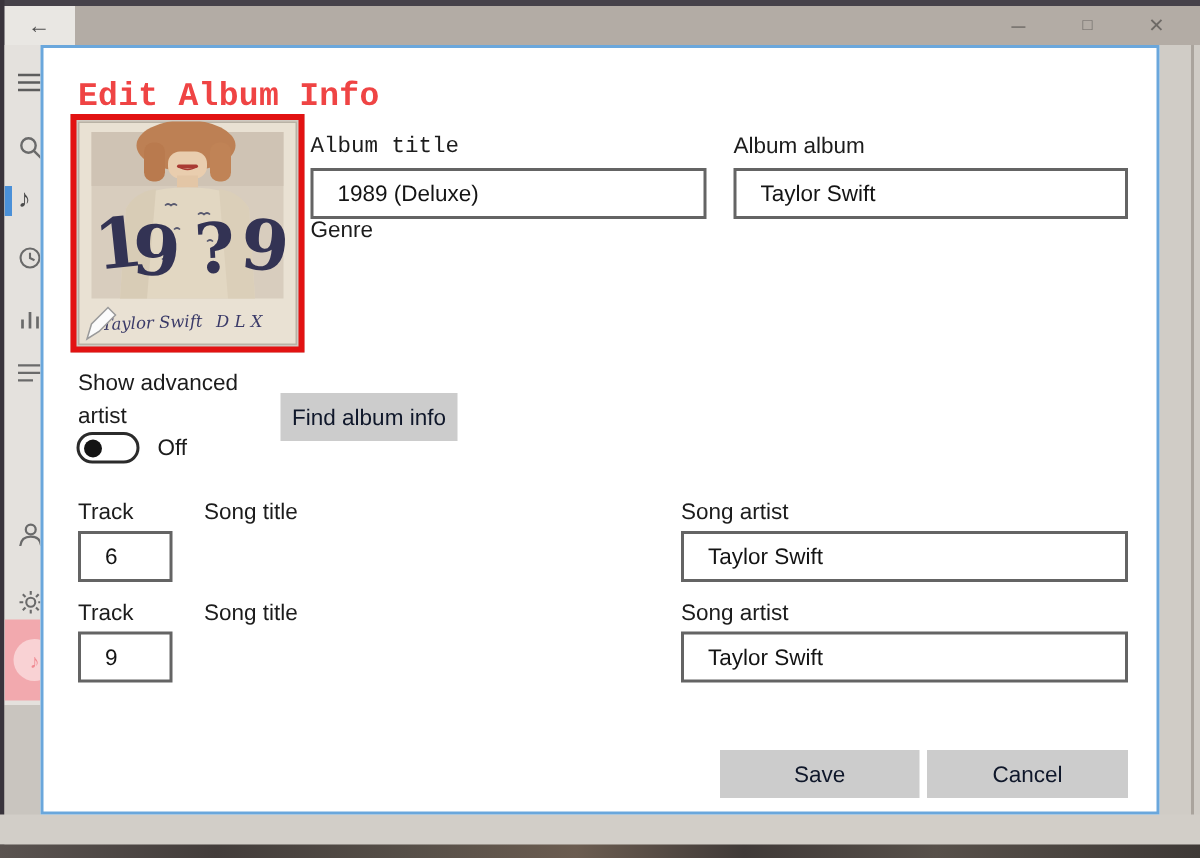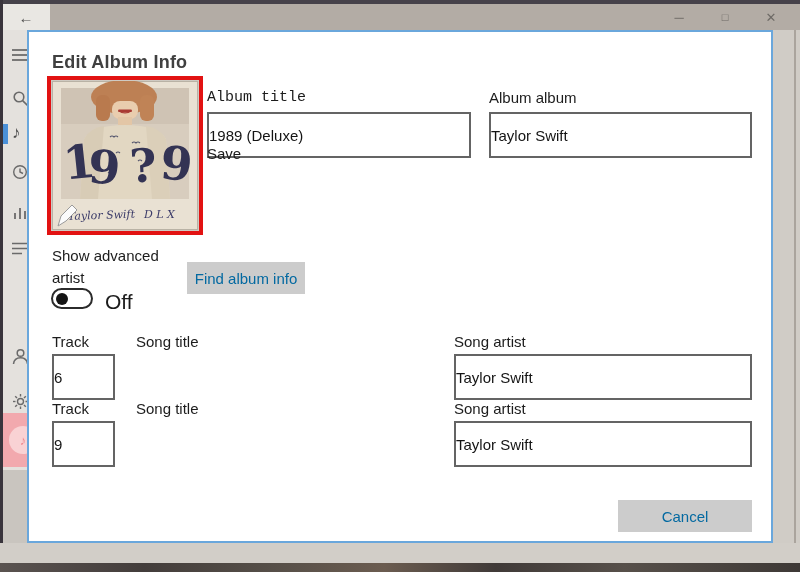--- a/index.html
+++ b/index.html
@@ -33,41 +33,41 @@
 
   
   .bottom-gray { position:absolute; left:0; top:543px; width:800px; height:20px; background:#d2cec8; }
   .bottom-dark { position:absolute; left:0; top:563px; width:800px; height:9px;
     background:linear-gradient(90deg,#5a5350 0%,#433d3b 18%,#564f48 34%,#6b5c50 48%,#403a38 62%,#57504a 78%,#3e3936 100%); }
   .right-line { position:absolute; left:794px; top:30px; width:2px; height:513px; background:#aaa49d; }
 
   
   .dialog { position:absolute; left:27px; top:30px; width:746px; height:513px; background:#ffffff;
             border:2px solid #6aa7dc; }
-  .dlg-title { position:absolute; left:23px; top:20px; font-size:18px; font-weight:700; color:#404040;
-               letter-spacing:.2px; }
+  .dlg-title { position:absolute; left:23px; top:20px; font-size:22px; font-weight:700; color:#ef4444;
+               letter-spacing:.2px;font-family:Liberation Mono, monospace; }
 
   
   .art-wrap { position:absolute; left:18px; top:44px; width:156px; height:159px; border:4px solid #e21212;
               background:#cfcac2; padding:1px; }
   .art-wrap svg { display:block; }
 
   
   .fld-label { position:absolute; font-size:15px; color:#1c1c1c; }
-  .txt-input { position:absolute; height:46px; border:2px solid #646464; background:#fff; color:#141414;
-               font-size:15px; font-family:"Liberation Sans","DejaVu Sans",sans-serif; padding:0 0; outline:none; }
+  .txt-input { position:absolute; height:34px; border:2px solid #646464; background:#fff; color:#141414;
+               font-size:15px; font-family:"Liberation Sans","DejaVu Sans",sans-serif; padding:0 16px; outline:none; }
 
   
   .adv-label { position:absolute; left:23px; top:213px; width:120px; font-size:15px; line-height:1.45; color:#1c1c1c; }
   .toggle { position:absolute; left:22px; top:256px; width:42px; height:21px; border:2px solid #2b2b2b;
             border-radius:11px; background:#fff; }
   .knob { position:absolute; left:3px; top:2.5px; width:12px; height:12px; border-radius:50%; background:#141414; }
-  .toggle-state { position:absolute; left:76px; top:258px; font-size:21px; color:#1c1c1c; }
-
-  .gray-btn { position:absolute; background:#cccccc; border:none; color:#0369a1; font-size:15px;
+  .toggle-state { position:absolute; left:76px; top:258px; font-size:15px; color:#1c1c1c; }
+
+  .gray-btn { position:absolute; background:#cccccc; border:none; color:#0f172a; font-size:15px;
               font-family:"Liberation Sans","DejaVu Sans",sans-serif; cursor:default; }
   .find-btn { left:158px; top:230px; width:118px; height:32px; }
   .save-btn { left:451px; top:468px; width:133px; height:32px; }
   .cancel-btn { left:589px; top:468px; width:134px; height:32px; }
 </style>
 </head>
 <body>
 
 <div class="screen">
 
@@ -213,21 +213,21 @@
         </g>
       </svg>
     </div>
 
     <div class="fld-label" style="left:178px; top:57px;font-family:Liberation Mono, monospace;">Album title</div>
     <input class="txt-input" style="left: 178px; top: 80px; width: 264px;" type="text" value="1989 (Deluxe)">
 
     <div class="fld-label" style="left:460px; top:57px;">Album album</div>
     <input class="txt-input" style="left: 460px; top: 80px; width: 263px;" type="text" value="Taylor Swift">
 
-    <div class="fld-label" style="left:178px; top:113px;">Save</div>
+    <div class="fld-label" style="left:178px; top:113px;">Genre</div>
 
     <div class="adv-label">Show advanced artist</div>
     <div class="toggle">
       <div class="knob"></div>
     </div>
     <div class="toggle-state">Off</div>
 
     <button class="gray-btn find-btn">Find album info</button>
 
     <div class="fld-label" style="left:23px; top:301px;">Track</div>
@@ -235,16 +235,17 @@
     <div class="fld-label" style="left:107px; top:301px;">Song title</div>
     <div class="fld-label" style="left:425px; top:301px;">Song artist</div>
     <input class="txt-input" style="left: 425px; top: 322px; width: 298px;" type="text" value="Taylor Swift">
 
     <div class="fld-label" style="left:23px; top:368px;">Track</div>
     <input class="txt-input" style="left: 23px; top: 389px; width: 63px;" type="text" value="9">
     <div class="fld-label" style="left:107px; top:368px;">Song title</div>
     <div class="fld-label" style="left:425px; top:368px;">Song artist</div>
     <input class="txt-input" style="left: 425px; top: 389px; width: 298px;" type="text" value="Taylor Swift">
 
+    <button class="gray-btn save-btn">Save</button>
     <button class="gray-btn cancel-btn">Cancel</button>
   </div>
 
 </div>
 
 </body></html>

